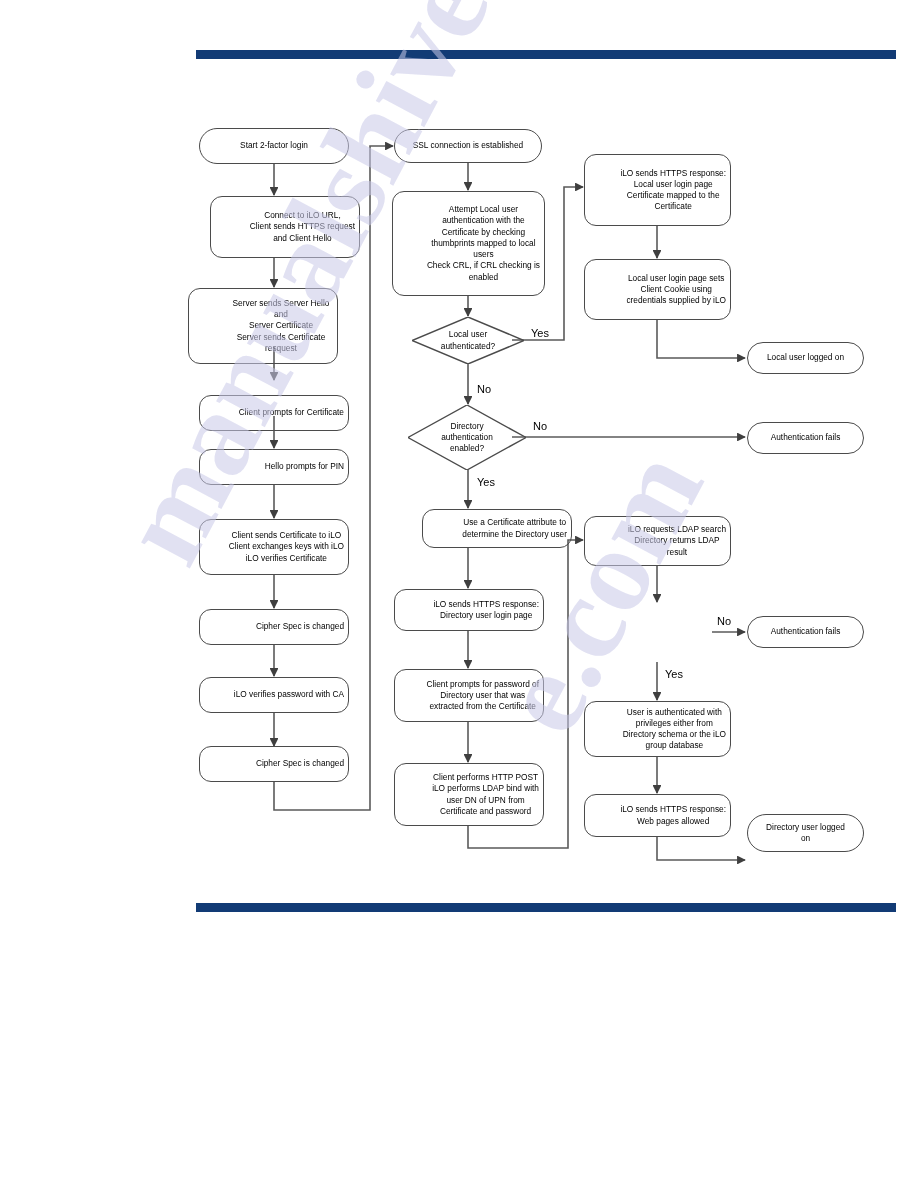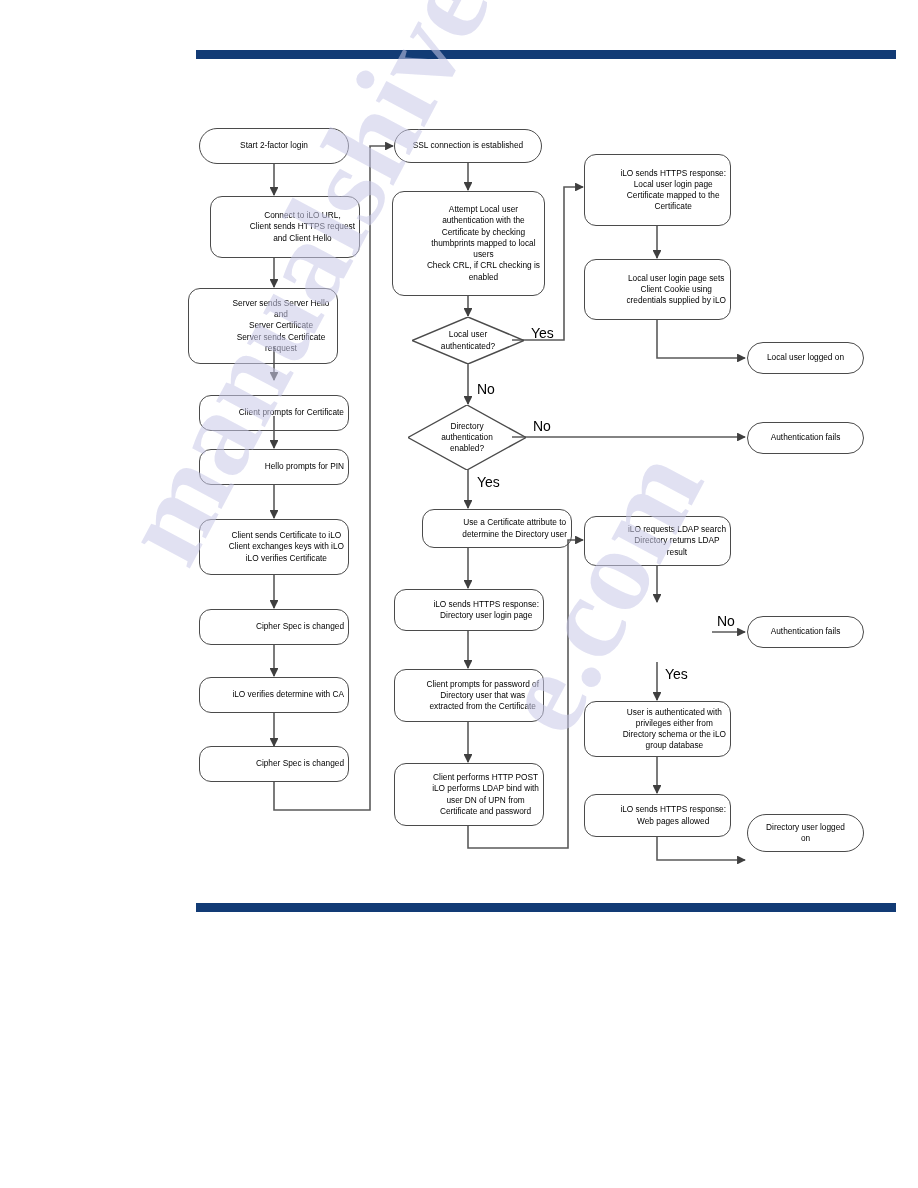--- a/index.html
+++ b/index.html
@@ -98,21 +98,21 @@
   }
   .node.decision .dshape {
     position: absolute;
     left: 0; top: 0;
     width: 100%;
     height: 100%;
     z-index: 1;
   }
   .edge-label {
     position: absolute;
-    font-size: 14px;
+    font-size: 11px;
     line-height: 10px;
     color: #000;
     z-index: 4;
     background: transparent;
   }
 </style>
 </head>
 <body>
 
 <div id="page">
@@ -194,21 +194,21 @@
 
   <div class="node process" style="left:199px; top:519px; width:150px; height:56px;">
     <span>Client sends Certificate to iLO<br>Client exchanges keys with iLO<br>iLO verifies Certificate</span>
   </div>
 
   <div class="node process" style="left:199px; top:609px; width:150px; height:36px;">
     <span>Cipher Spec is changed</span>
   </div>
 
   <div class="node process" style="left:199px; top:677px; width:150px; height:36px;">
-    <span>iLO verifies determine with CA</span>
+    <span>iLO verifies password with CA</span>
   </div>
 
   <div class="node process" style="left:199px; top:746px; width:150px; height:36px;">
     <span>Cipher Spec is changed</span>
   </div>
 
   <div class="node terminator" style="left:394px; top:129px; width:148px; height:34px;">
     <span>SSL connection is established</span>
   </div>
 

